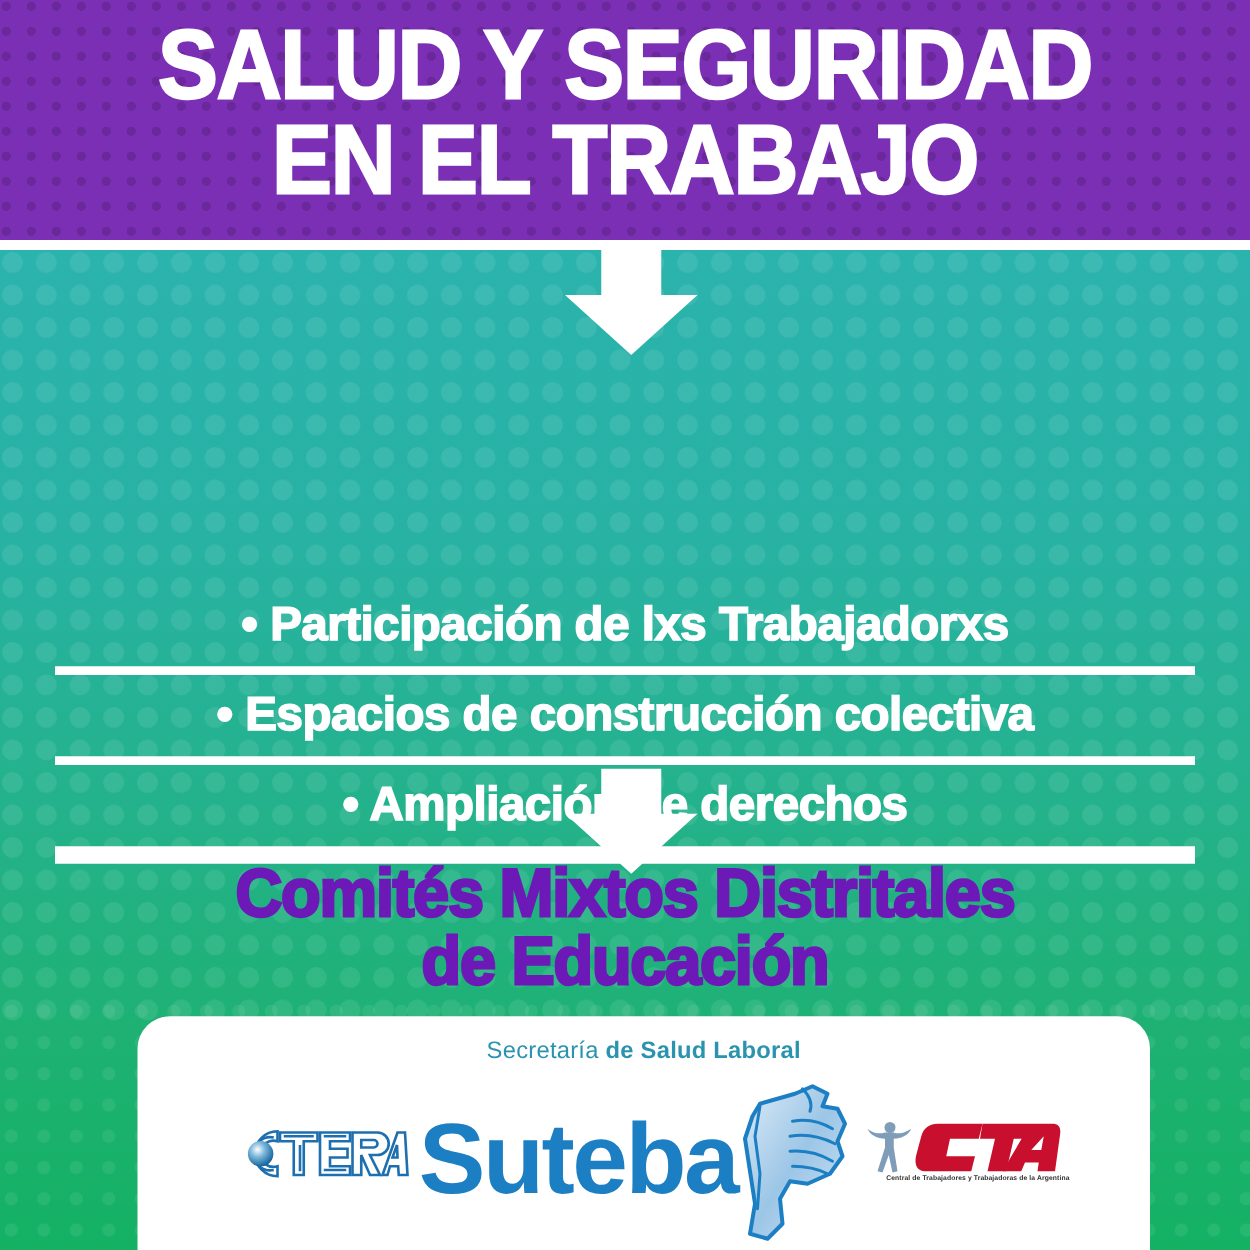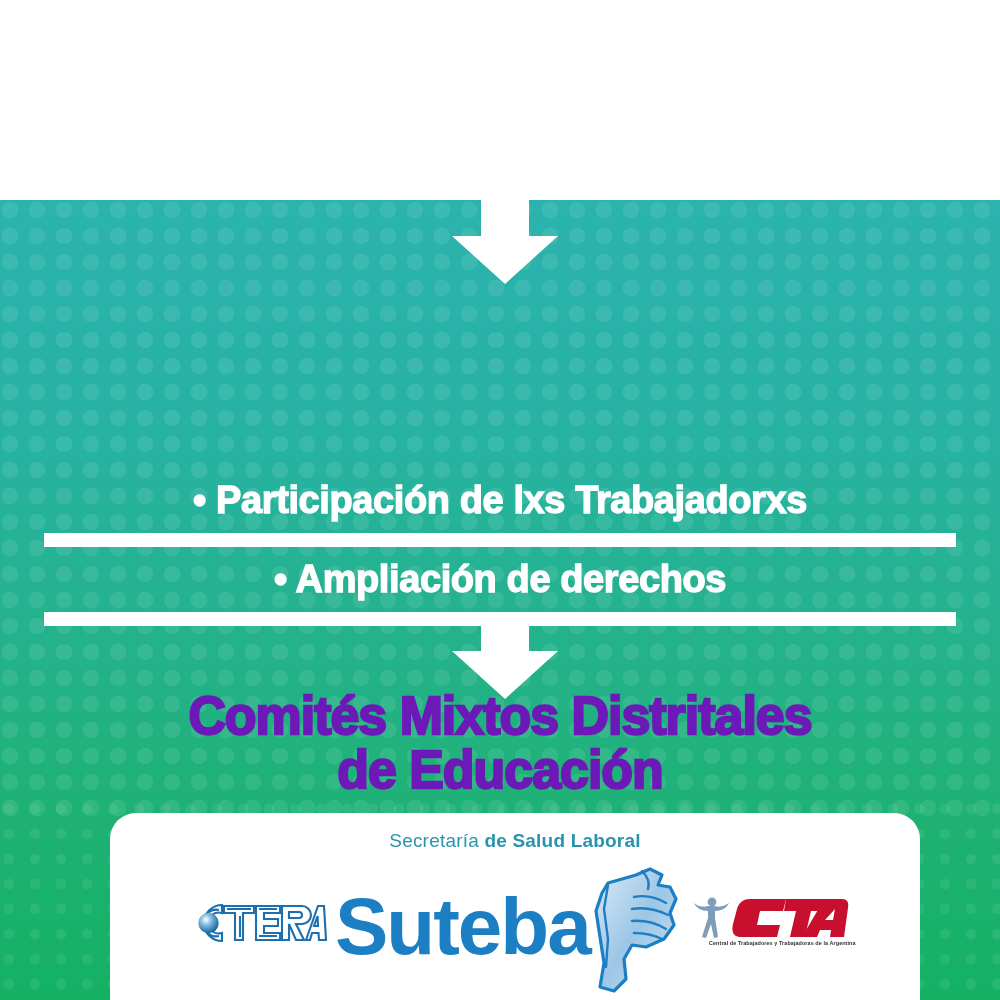--- a/index.html
+++ b/index.html
@@ -162,33 +162,39 @@
     font-weight:bold;
     letter-spacing:0.1px;
     white-space:nowrap;
   }
 </style>
 </head>
 <body>
 
 <div id="poster">
 
+  <div id="header-band">
+    <div id="header-dots"></div>
+    <div id="header-title">SALUD Y SEGURIDAD
+EN EL TRABAJO</div>
+  </div>
 
   <div id="body-band">
     <div id="body-dots"></div>
     <div id="body-dots-low"></div>
 
     <div class="arrow-wrap" style="left:452px;top:0px;width:106px;height:84px;">
       <div class="arrow-shaft" style="left:29px;top:0px;width:48px;height:38px;"></div>
       <div class="arrow-head" style="left:0px;top:36px;"></div>
     </div>
 
     <div id="bullets">
       <div class="bullet-row">• Participación de lxs Trabajadorxs</div>
       <div class="sep"></div>
+      <div class="bullet-row">• Espacios de construcción colectiva</div>
       <div class="sep"></div>
       <div class="bullet-row">• Ampliación de derechos</div>
       <div class="sep"></div>
       <div class="sep"></div>
     </div>
 
     <div class="arrow-wrap" style="left:452px;top:415px;width:106px;height:84px;">
       <div class="arrow-shaft" style="left:29px;top:0px;width:48px;height:38px;"></div>
       <div class="arrow-head" style="left:0px;top:36px;"></div>
     </div>

